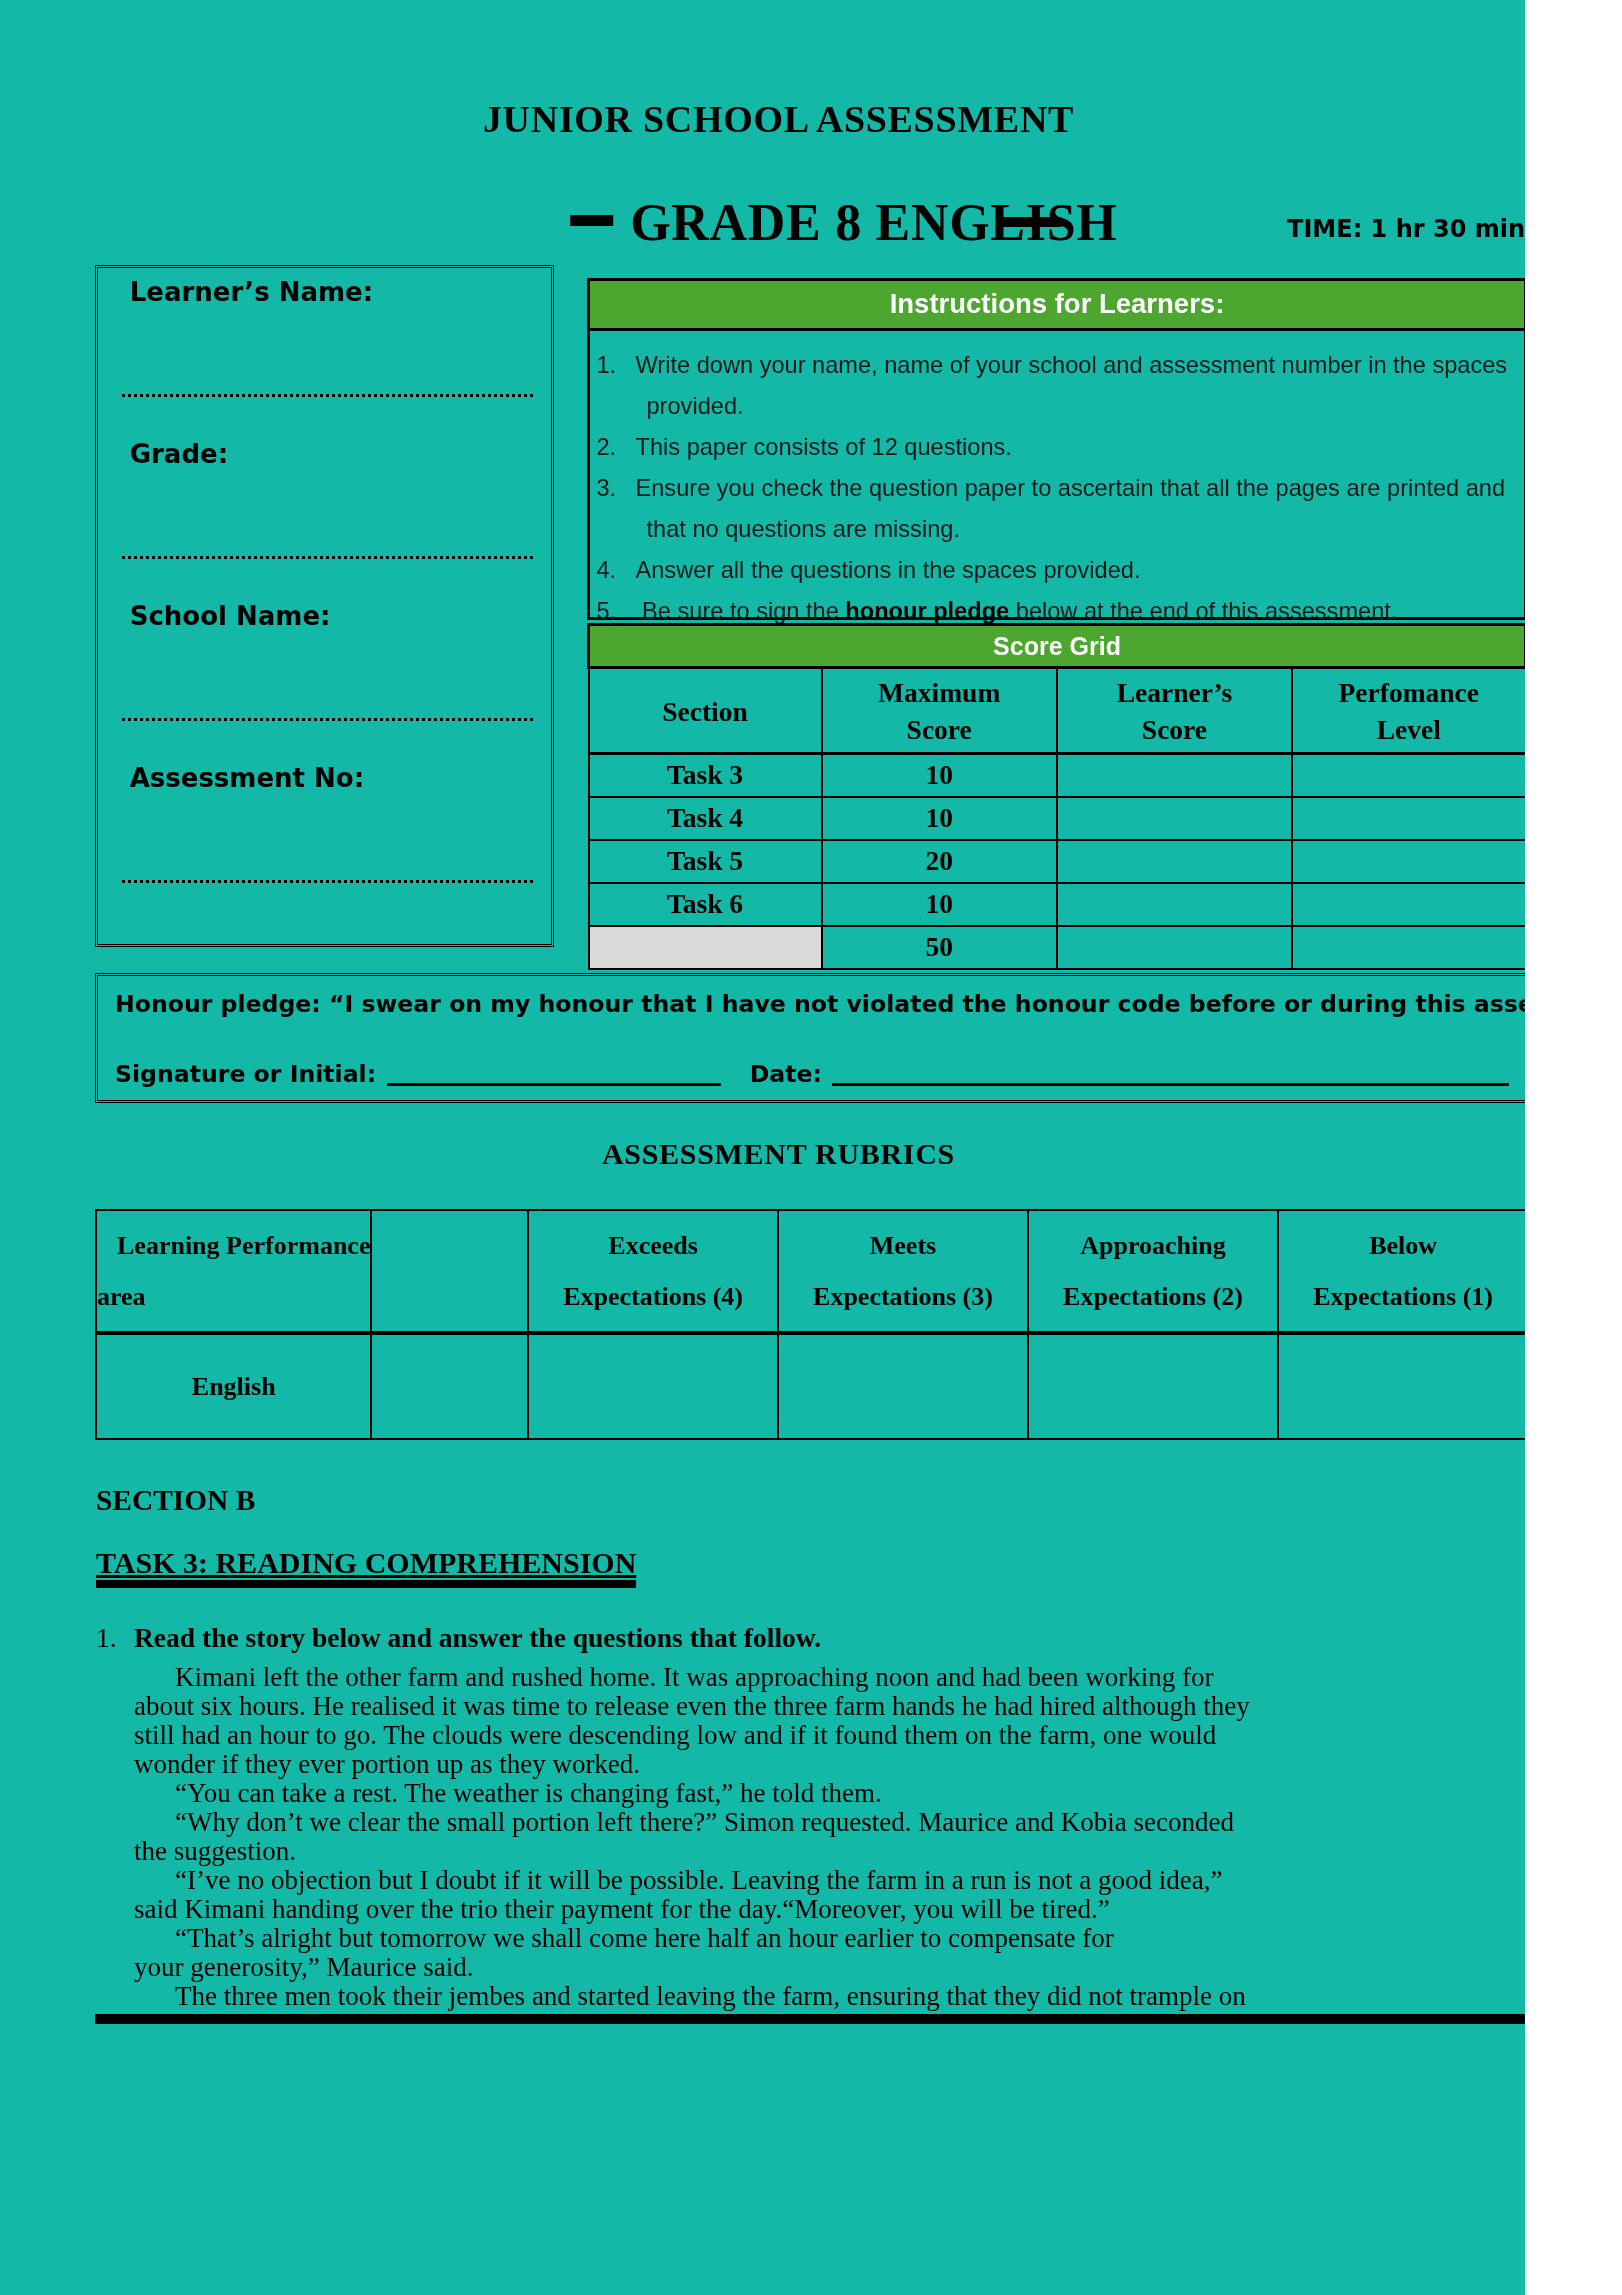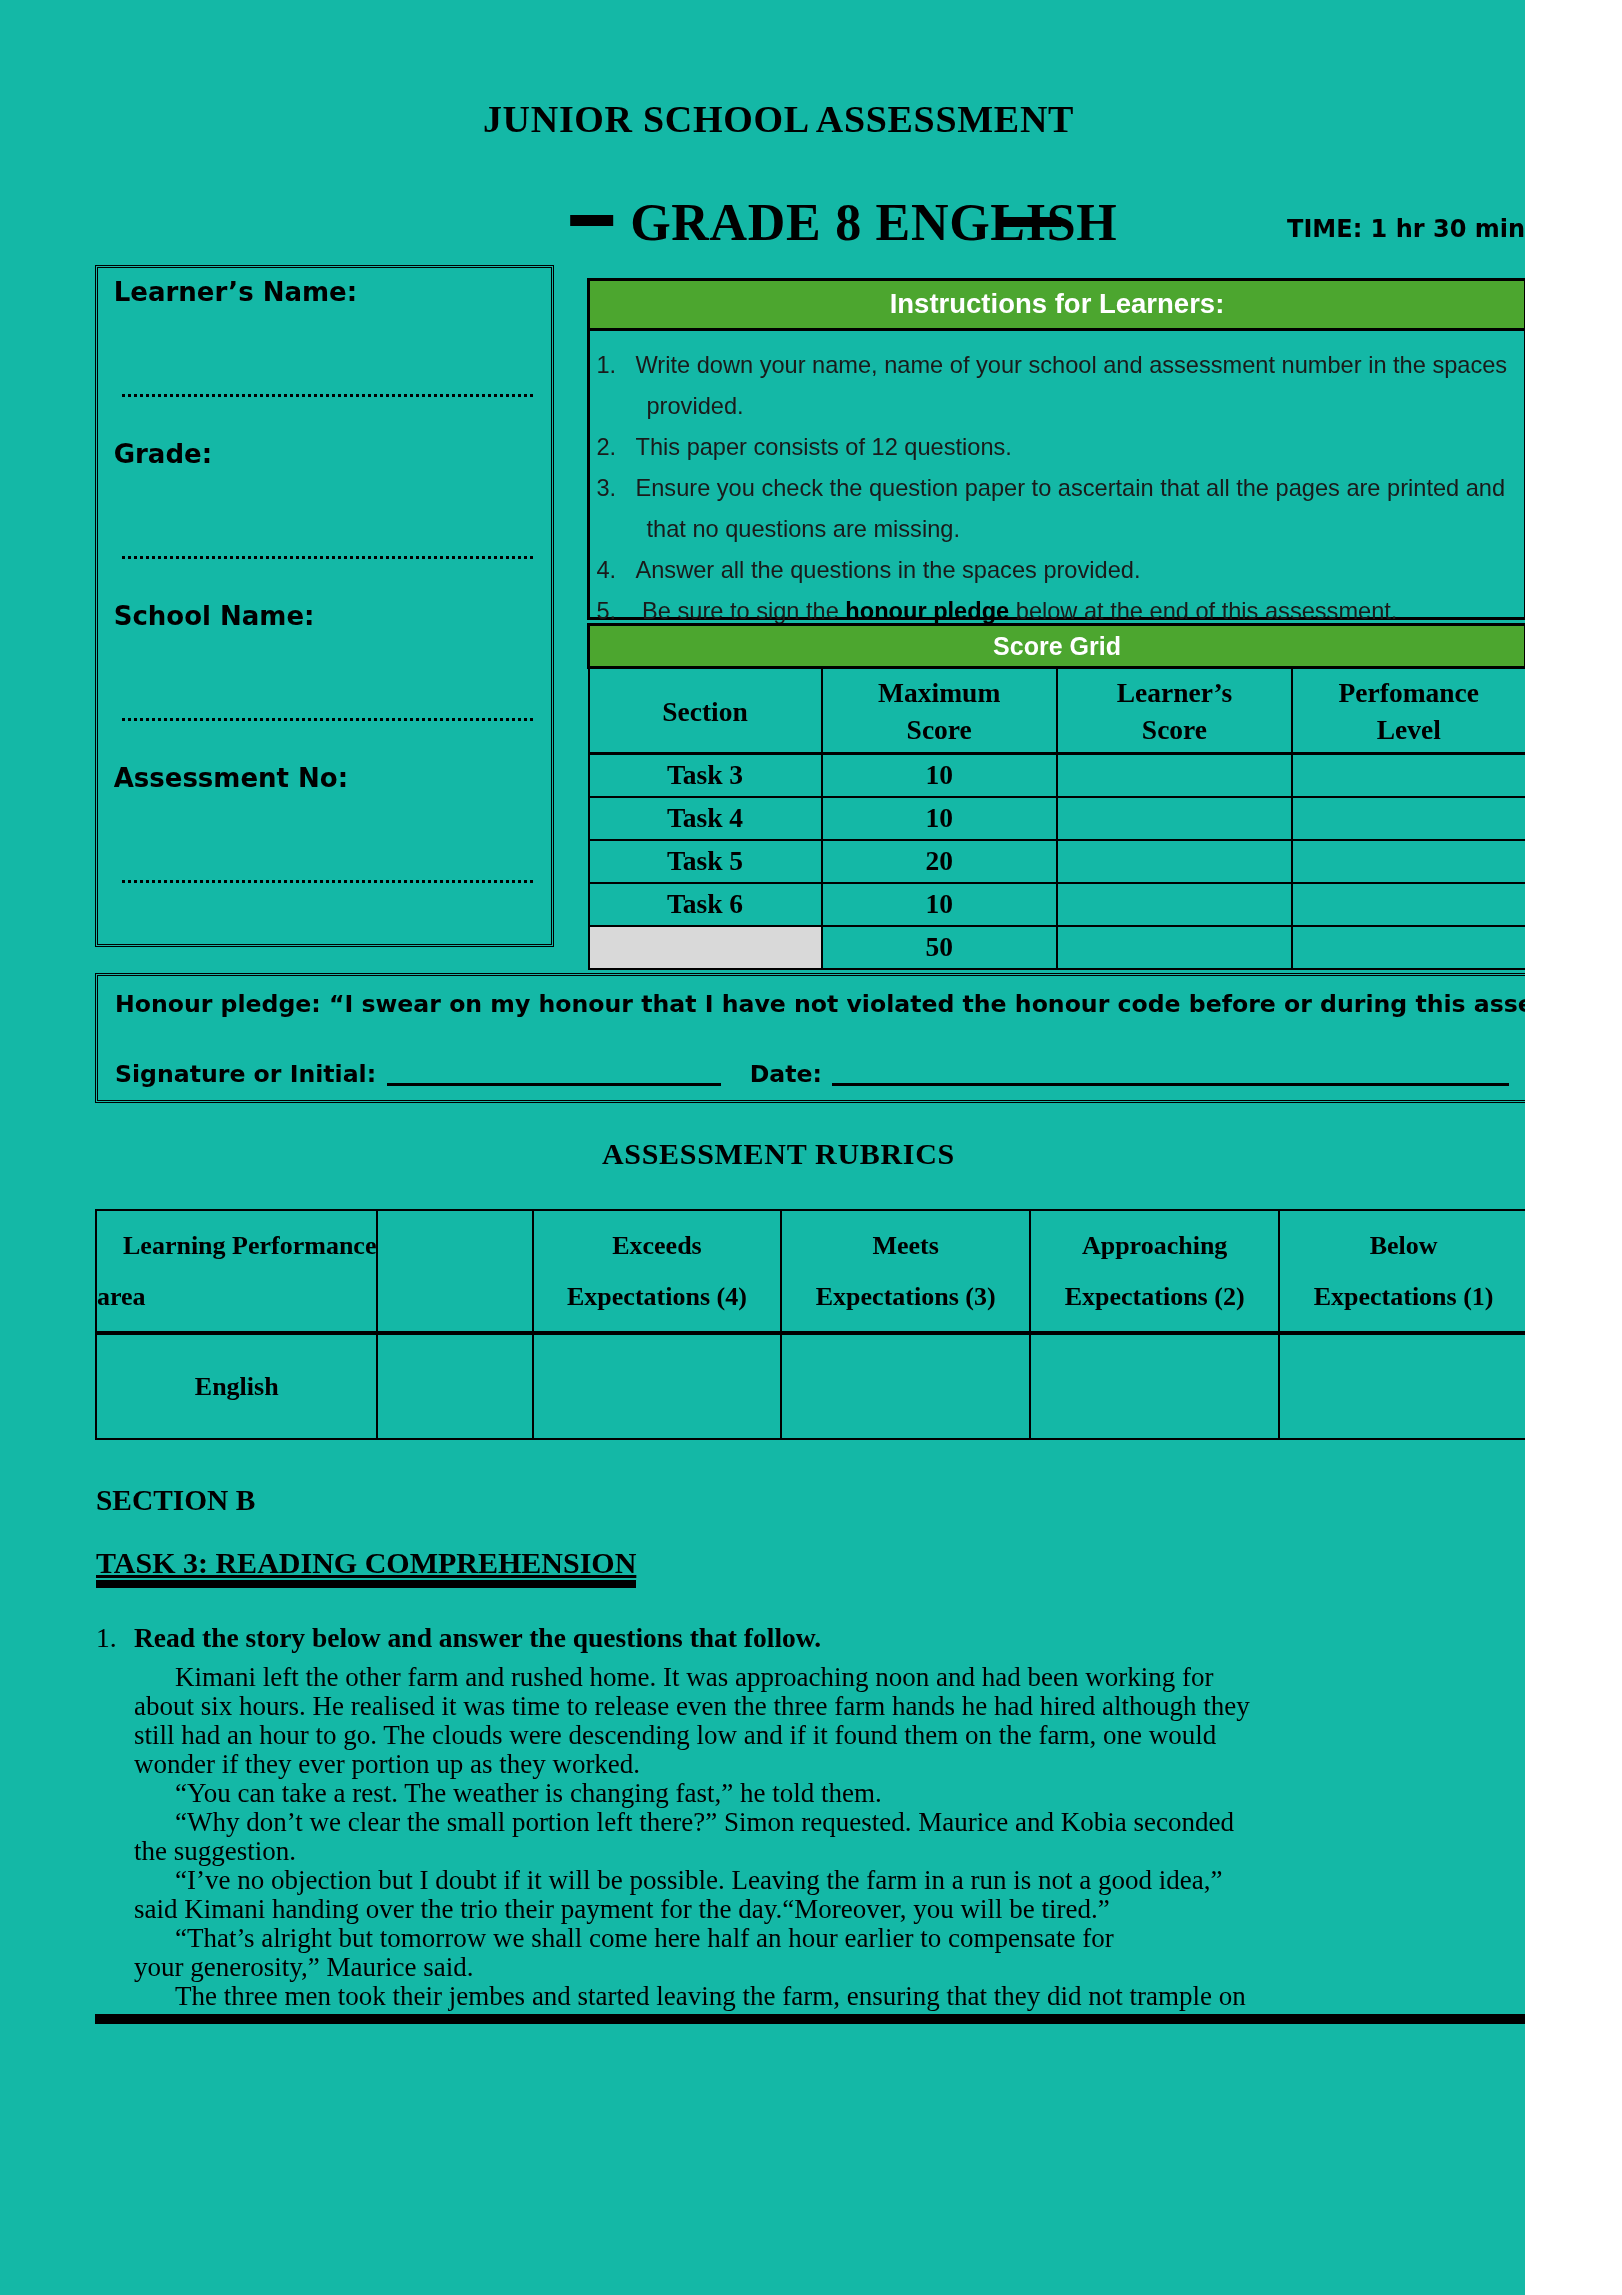--- a/index.html
+++ b/index.html
@@ -40,21 +40,21 @@
     font-family:"DejaVu Sans", sans-serif; font-weight:bold; font-size:24px;
   }
   
   .learner-box {
     position:absolute; left:95px; top:265px; width:459px; height:682px;
     border:3.9px double #000;
     padding:9.2px 15.7px 6.5px 15.7px;
   }
   .learner-field { height:162px; position:relative; }
   .learner-label {
-    font-family:"DejaVu Sans", sans-serif; font-weight:bold; font-size:26px;
+    font-family:"DejaVu Sans", sans-serif; font-weight:bold; font-size:26px;margin-left:16px;
   }
   .dotted-line {
     position:absolute; left:7.9px; right:2.6px; bottom:42px;
     border-bottom:3.9px dotted #000;
   }
   
   .instructions-box {
     position:absolute; left:587px; top:278px; width:940px; height:342px;
     border:3.3px solid #000;
   }
@@ -120,21 +120,21 @@
     position:absolute; left:95px; top:1209px; width:1434px;
     border-collapse:collapse;
     font-family:"Liberation Serif", serif; font-size:26px; font-weight:bold;
   }
   .rubrics-table td { border:2.6px solid #000; text-align:center; vertical-align:top; }
   .rubrics-table tr.rub-header td { height:123px; line-height:51px; padding-top:9.2px; border-bottom:4.6px solid #000; }
   .rubrics-table tr.rub-body td { height:103px; }
   .rub-c1 { width:161px; }
   .rub-c2 { width:188px; }
   .rub-c3, .rub-c4, .rub-c5, .rub-c6 { width:271px; }
-  .rub-area-l1 { white-space:nowrap; text-align:right; padding-left:26px; overflow:visible; }
+  .rub-area-l1 { white-space:nowrap; text-align:right; padding-left:20px; overflow:visible; }
   .rub-area-l2 { text-align:left; }
   .rub-body-label { line-height:103px; }
   
   .section-b-heading {
     position:absolute; left:96px; top:1484px;
     font-family:"Liberation Serif", serif; font-weight:bold; font-size:29.4px;
   }
   .task-heading-wrap { position:absolute; left:96px; top:1546px; }
   .task-heading {
     display:inline-block;

